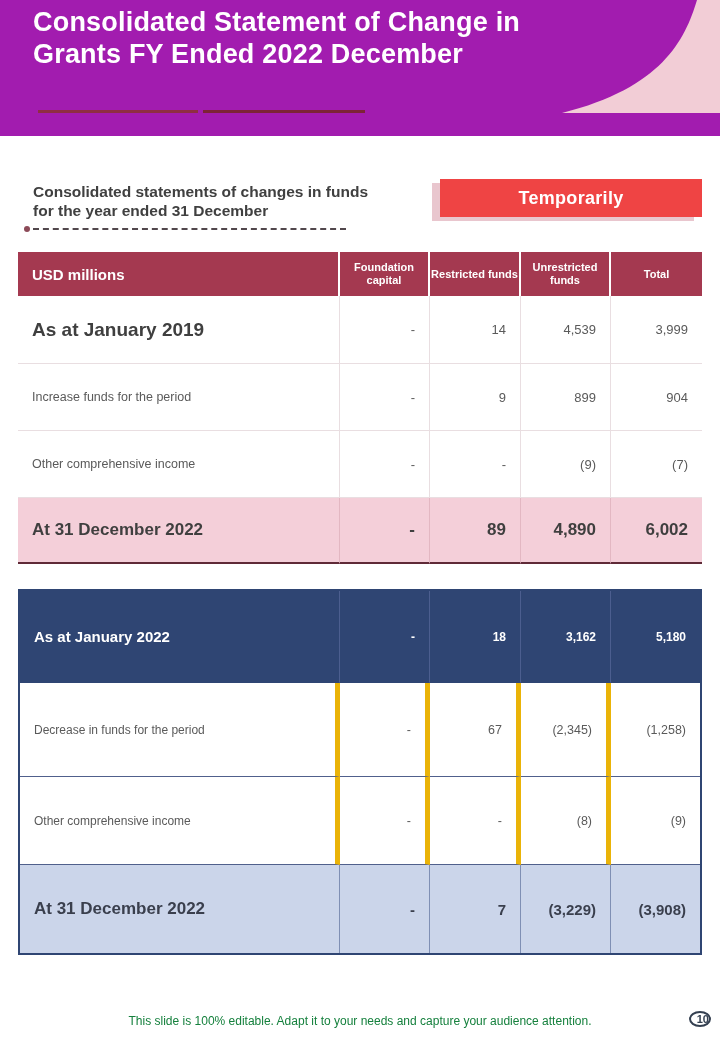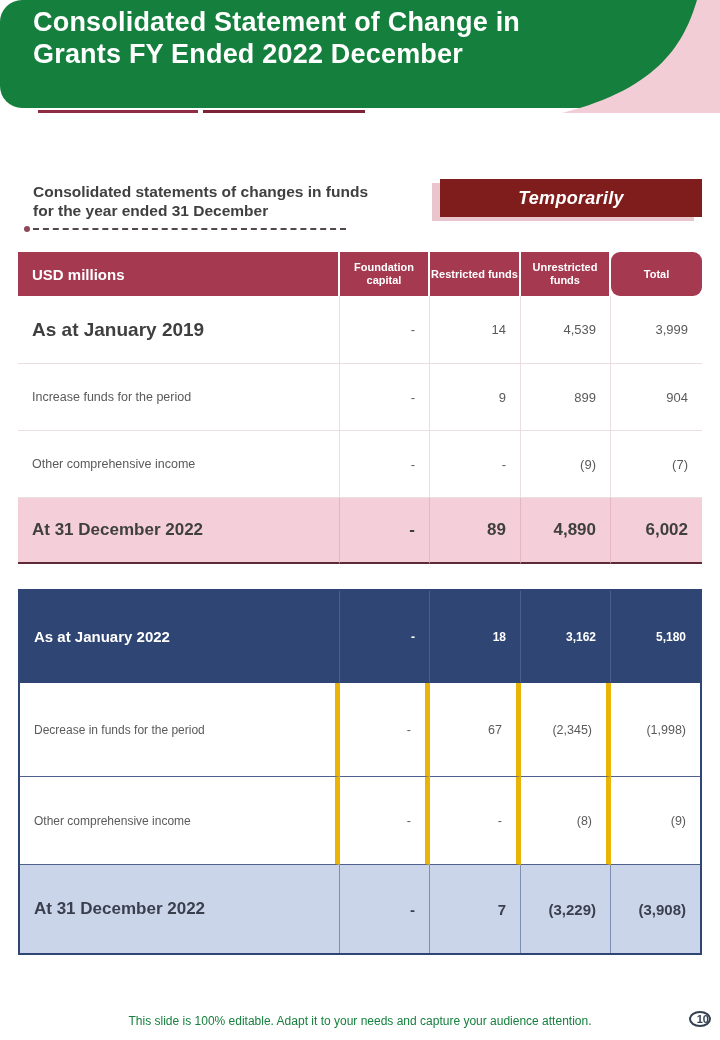--- a/index.html
+++ b/index.html
@@ -1,57 +1,57 @@
 <!DOCTYPE html>
 <html><head>
 <meta charset="utf-8">
 <style>
   html,body{margin:0;padding:0;background:#888;}
   .slide{position:relative;width:720px;height:1040px;background:#ffffff;overflow:hidden;
          font-family:"Liberation Sans", sans-serif;margin:0 auto;}
 
   
-  .hdr{position:absolute;left:0;top:0;width:720px;height:108px;background:#15803d;border-radius:22px;}
+  .hdr{position:absolute;left:0;top:0;width:720px;height:136px;background:#a21caf;}
   .hdr svg{position:absolute;right:0;top:0;}
   .hdr-title{position:absolute;left:33px;top:6px;width:620px;color:#ffffff;
              font-size:27px;font-weight:bold;line-height:32px;letter-spacing:.2px;}
   .hdr-sub{position:absolute;left:33px;top:74px;width:660px;color:#fdf3f5;
            font-size:12px;font-weight:bold;line-height:15px;}
   .hdr-strip{position:absolute;top:110px;height:3px;}
   .strip-a{left:38px;width:160px;background:#8F2D42;}
   .strip-b{left:203px;width:162px;background:#7D2336;}
 
   
   .sec-head{position:absolute;left:33px;top:182px;width:380px;color:#404040;
             font-size:15.5px;font-weight:bold;line-height:19px;}
   .dash-dot{position:absolute;left:24px;top:226px;width:6px;height:6px;border-radius:50%;
             background:#8C4A58;}
   .dash-line{position:absolute;left:33px;top:228px;width:313px;height:0;
              border-top:2px dashed #51474C;}
 
   
   .tag-wrap{position:absolute;left:432px;top:179px;width:270px;height:42px;}
   .tag-shadow{position:absolute;left:0;top:4px;width:262px;height:38px;background:#E9C6CE;}
-  .tag-box{position:absolute;left:8px;top:0;width:262px;height:38px;background:#7f1d1d;
-           display:flex;align-items:center;justify-content:center;font-style:italic;}
+  .tag-box{position:absolute;left:8px;top:0;width:262px;height:38px;background:#ef4444;
+           display:flex;align-items:center;justify-content:center;}
   .tag-box span{color:#ffffff;font-size:18px;font-weight:bold;letter-spacing:.3px;}
 
   
   .cell{display:flex;align-items:center;box-sizing:border-box;}
   .lpad{padding-left:14px;}
   .num{justify-content:flex-end;padding-right:14px;text-align:right;}
 
   
   .table1{position:absolute;left:18px;top:252px;width:684px;display:grid;
           grid-template-columns:322px 90px 91px 90px 91px;
           grid-template-rows:44px 68px 67px 67px 66px;}
   .t1h{background:#A43950;color:#ffffff;justify-content:center;text-align:center;
        font-size:11px;font-weight:bold;line-height:13px;border-right:2px solid #ffffff;}
   .t1h.unit{justify-content:flex-start;text-align:left;font-size:15px;padding-left:14px;}
-  .t1h.last{border-right:none;border-radius:9px;}
+  .t1h.last{border-right:none;}
   .t1c{background:#ffffff;border-bottom:1px solid #E9DEE1;border-right:1px solid #E9DEE1;
        color:#5A5A5A;font-size:13px;}
   .t1c.lastcol{border-right:none;}
   .lbl-lg{font-size:19px;font-weight:bold;color:#3F3F3F;}
   .lbl-sm{font-size:12.5px;color:#5A5A5A;}
   .t1pink{background:#F4CFD9;border-bottom:2px solid #5F2A37;border-right:1px solid #E3B7C2;
           color:#3F3F3F;font-size:17px;font-weight:bold;}
   .t1pink.lastcol{border-right:none;}
 
   
@@ -147,21 +147,21 @@
     <div class="cell t2navy lbl lpad">As at January 2022</div>
     <div class="cell t2navy num">-</div>
     <div class="cell t2navy num">18</div>
     <div class="cell t2navy num">3,162</div>
     <div class="cell t2navy num lastcol2">5,180</div>
 
     <div class="cell t2c lbl lpad">Decrease in funds for the period</div>
     <div class="cell t2c num">-</div>
     <div class="cell t2c num">67</div>
     <div class="cell t2c num">(2,345)</div>
-    <div class="cell t2c num lastcol2">(1,998)</div>
+    <div class="cell t2c num lastcol2">(1,258)</div>
 
     <div class="cell t2c lbl lpad">Other comprehensive income</div>
     <div class="cell t2c num">-</div>
     <div class="cell t2c num">-</div>
     <div class="cell t2c num">(8)</div>
     <div class="cell t2c num lastcol2">(9)</div>
 
     <div class="cell t2lav lbl lpad">At 31 December 2022</div>
     <div class="cell t2lav num">-</div>
     <div class="cell t2lav num">7</div>

